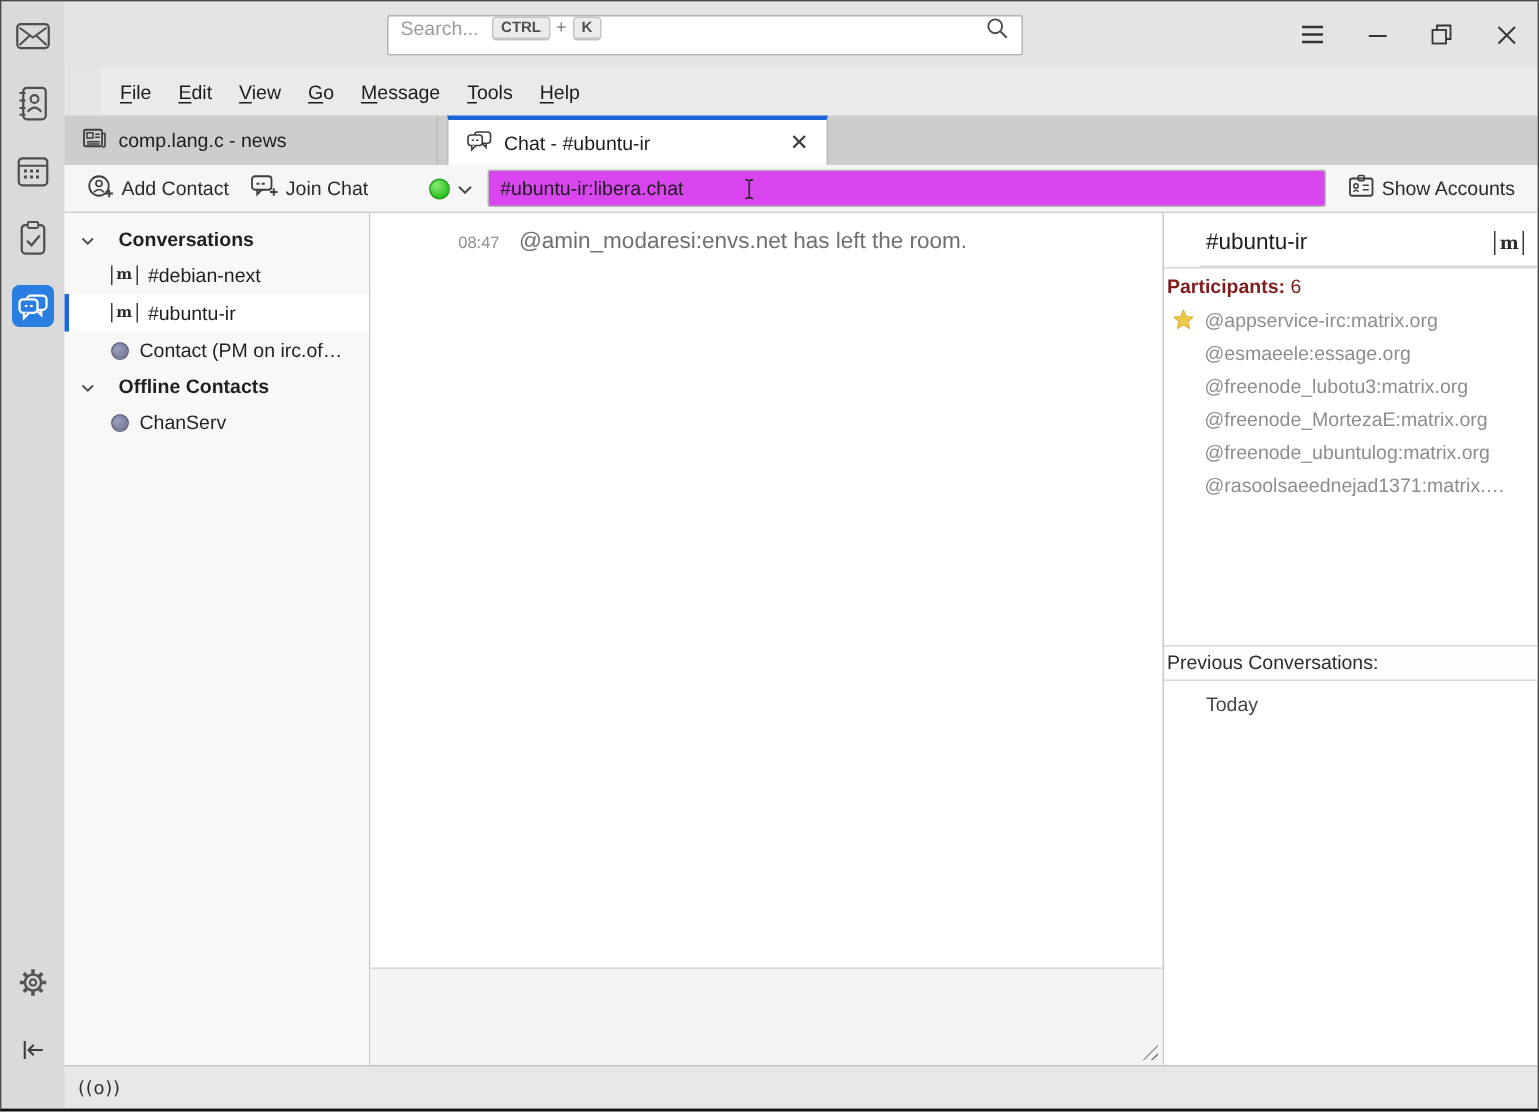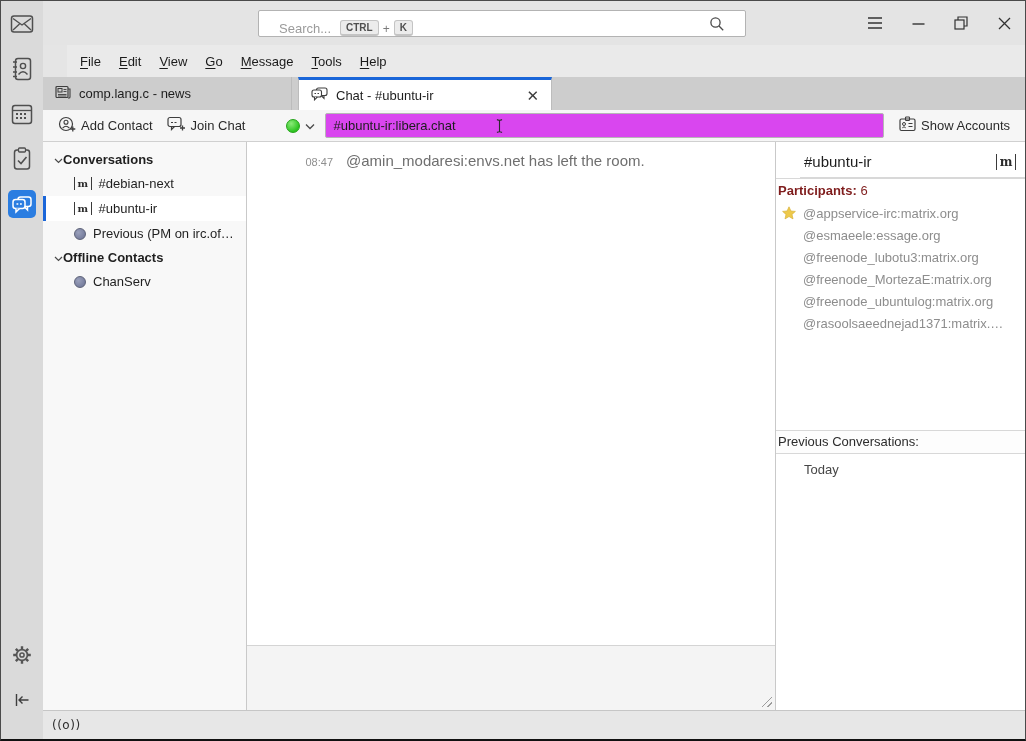--- a/index.html
+++ b/index.html
@@ -13,21 +13,21 @@
   
   .rail { width:42px; background:#dadada; display:flex; flex-direction:column; align-items:center; padding:9px 0 8px; flex-shrink:0; }
   .rail-btn { width:28px; height:28px; display:flex; align-items:center; justify-content:center; margin-bottom:17px; border-radius:5px; }
   .rail-btn.active { background:#2a7de1; }
   .rail-spacer { flex:1; }
   .rail svg { display:block; }
   
   .main { flex:1; display:flex; flex-direction:column; min-width:0; }
   
   .titlebar { height:44px; background:#e4e4e4; display:flex; align-items:center; position:relative; flex-shrink:0; }
-  .searchbox { position:absolute; left:215px; top:9px; width:488px; height:27px; background:#fff; border:1px solid #b3b3b3; border-radius:2px; display:flex; align-items:flex-end; padding:0 20px; }
+  .searchbox { position:absolute; left:215px; top:9px; width:424px; height:27px; background:#fff; border:1px solid #b3b3b3; border-radius:2px; display:flex; align-items:flex-start; padding:0 8px; }
   .search-placeholder { color:#9b9b9b; font-size:13px; margin-right:9px; }
   .keycap { background:#ececec; border:1px solid #c4c4c4; border-bottom-width:2px; border-radius:3px; font-size:10px; font-weight:bold; color:#4f4f4f; padding:1px 5px; }
   .key-plus { color:#7a7a7a; font-size:12px; margin:0 4px; }
   .search-mag { margin-left:auto; }
   .win-controls { margin-left:auto; display:flex; align-items:center; gap:25px; padding-right:12px; }
   .win-btn { display:flex; align-items:center; justify-content:center; width:18px; height:18px; }
   
   .menubar { height:32px; background:#eaeaea; display:flex; align-items:center; padding-left:4px; font-size:13px; color:#1b1b1b; flex-shrink:0;margin-left:24px; }
   .menu-item { padding:3px 9px; }
   .menu-item u { text-decoration-thickness:1px; text-underline-offset:2px; }
@@ -42,21 +42,21 @@
   .tb-btn { display:flex; align-items:center; gap:5px; padding:3px 7px; border-radius:3px; }
   .status-btn { display:flex; align-items:center; gap:5px; margin:0 10px 0 34px; }
   .status-dot { width:14px; height:14px; border-radius:50%; background:radial-gradient(circle at 35% 30%, #8bea79, #2dc421 70%); border:1px solid #23a318; }
   .chatname-wrap { flex:1; position:relative; margin-right:8px; }
   .chatname-input { width:100%; height:25px; border:1px solid #b6b6b6; border-radius:2px; background:#d946ef; font-size:13px; color:#1c1c1c; padding:0 7px; font-family:"Liberation Sans", sans-serif; outline:none; }
   .ibeam { position:absolute; left:170px; top:5px; pointer-events:none; }
   
   .content { flex:1; display:flex; min-height:0; }
   
   .sidebar { width:204px; background:#f8f8f8; border-right:1px solid #c9c9c9; padding-top:6px; font-size:13px; flex-shrink:0; }
-  .group-header { display:flex; align-items:center; gap:0; padding:4px 6px 4px 11px; font-weight:bold; color:#1f1f1f; }
+  .group-header { display:flex; align-items:center; gap:16px; padding:4px 6px 4px 11px; font-weight:bold; color:#1f1f1f; }
   .convo-item { display:flex; align-items:center; gap:7px; height:25px; padding-left:28px; color:#1f1f1f; border-left:3px solid transparent; }
   .convo-item.selected { background:#fff; border-left:3px solid #1a66d9; }
   .matrix { display:inline-flex; align-items:center; justify-content:center; border-left:1.5px solid #3a3a3a; border-right:1.5px solid #3a3a3a; padding:0 2.5px; height:13px; font-size:10px; font-weight:bold; color:#2c2c2c; font-family:"DejaVu Serif", serif; line-height:1; }
   .matrix.lg { height:16px; font-size:12px; }
   .avatar-dot { width:12px; height:12px; border-radius:50%; background:radial-gradient(circle at 35% 35%, #9aa0bb, #767d9d 75%); border:1px solid #5d6278; flex-shrink:0; }
   
   .chat-col { flex:1; background:#fff; display:flex; flex-direction:column; min-width:0; }
   .messages { flex:1; padding-top:10px; overflow:hidden; }
   .message-row { display:flex; align-items:baseline; padding-left:56px; }
   .msg-time { font-size:11px; color:#8f8f8f; width:30px; text-align:right; margin-right:13px; flex-shrink:0; }
@@ -310,21 +310,21 @@
         <div class="convo-item">
           <span class="matrix">m</span>
           <span>#debian-next</span>
         </div>
         <div class="convo-item selected">
           <span class="matrix">m</span>
           <span>#ubuntu-ir</span>
         </div>
         <div class="convo-item">
           <span class="avatar-dot"></span>
-          <span>Previous (PM on irc.of…</span>
+          <span>Contact (PM on irc.of…</span>
         </div>
         <div class="group-header">
           <span>
             <svg width="9" height="6" viewBox="0 0 9 6">
                 <path d="M1 1 L4.5 4.5 L8 1" fill="none" stroke="#4a4a4a" stroke-width="1.2"></path>
               </svg>
           </span>
           <span>Offline Contacts</span>
         </div>
         <div class="convo-item">

